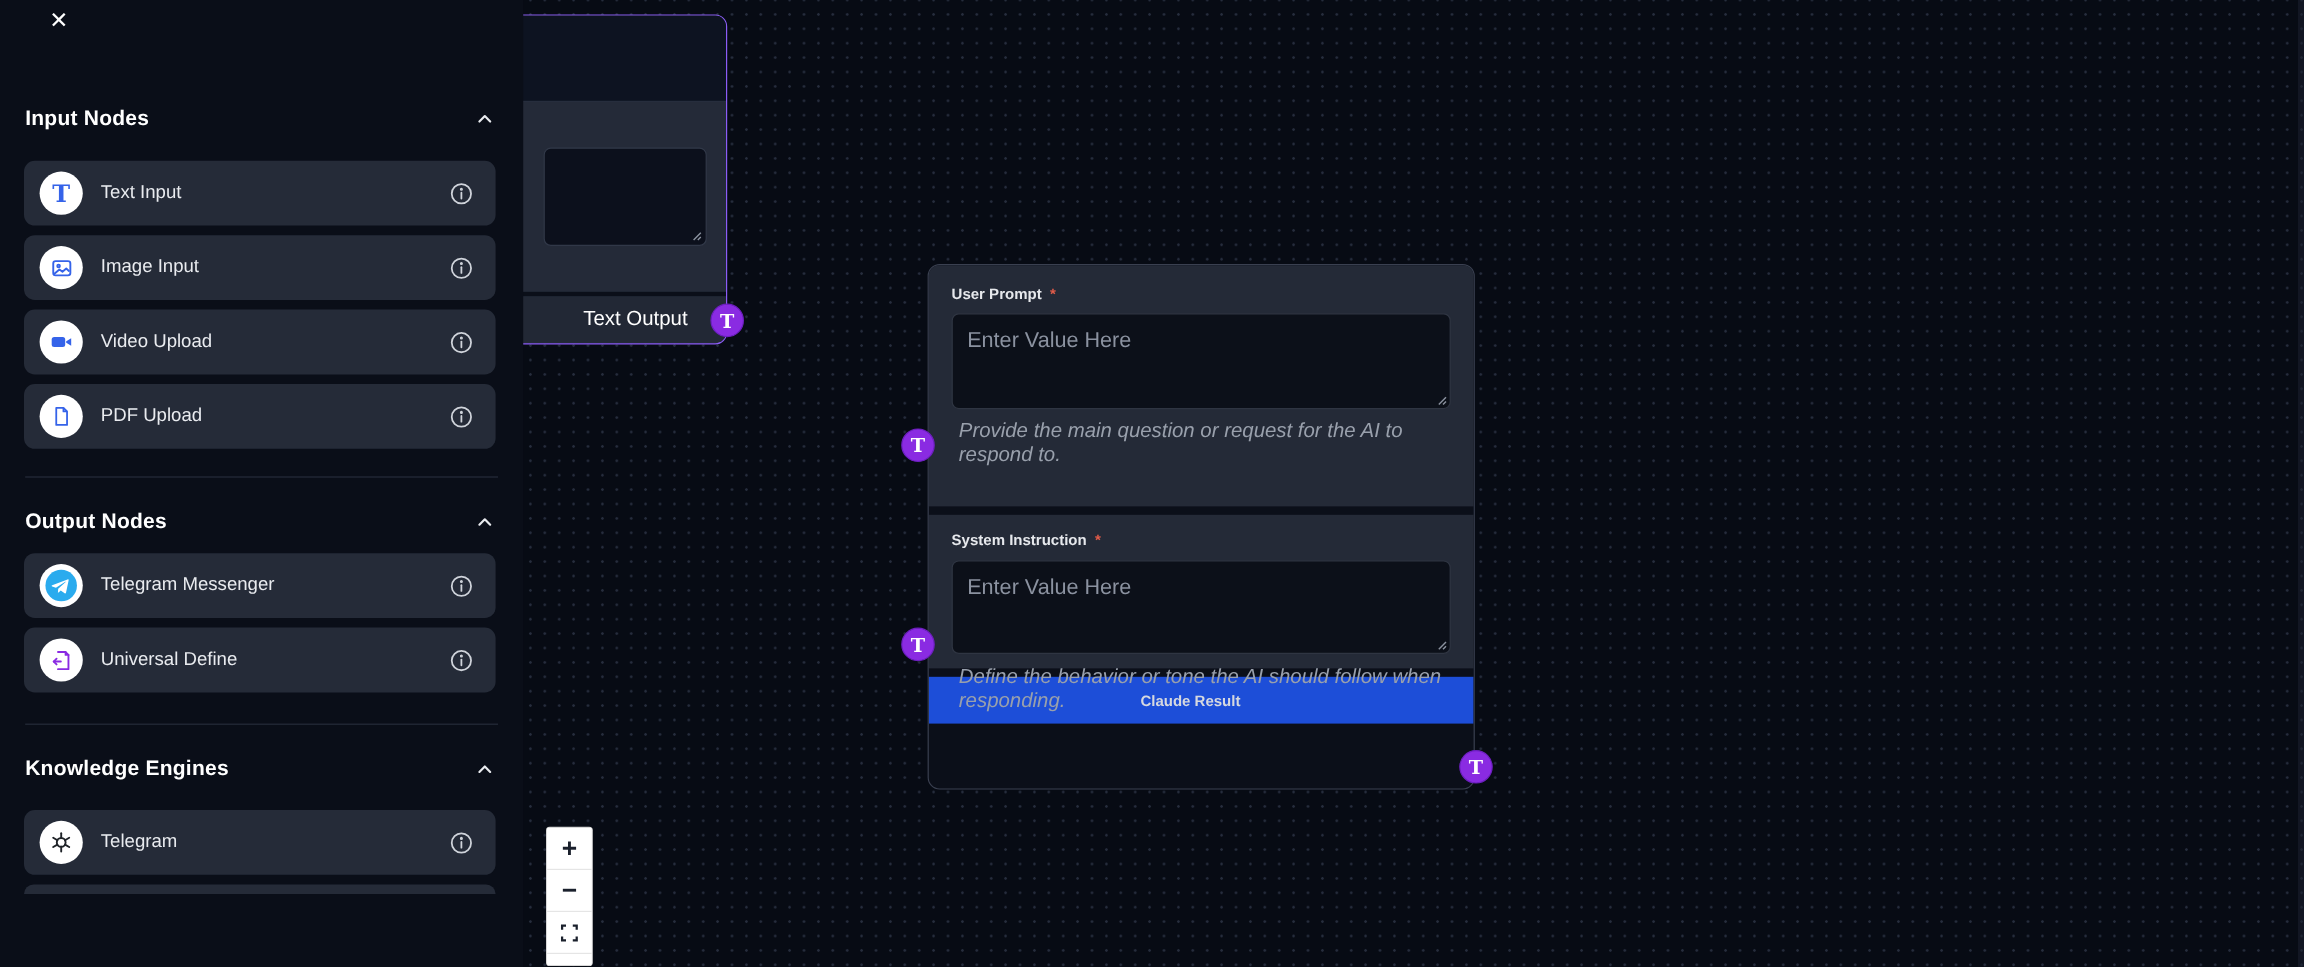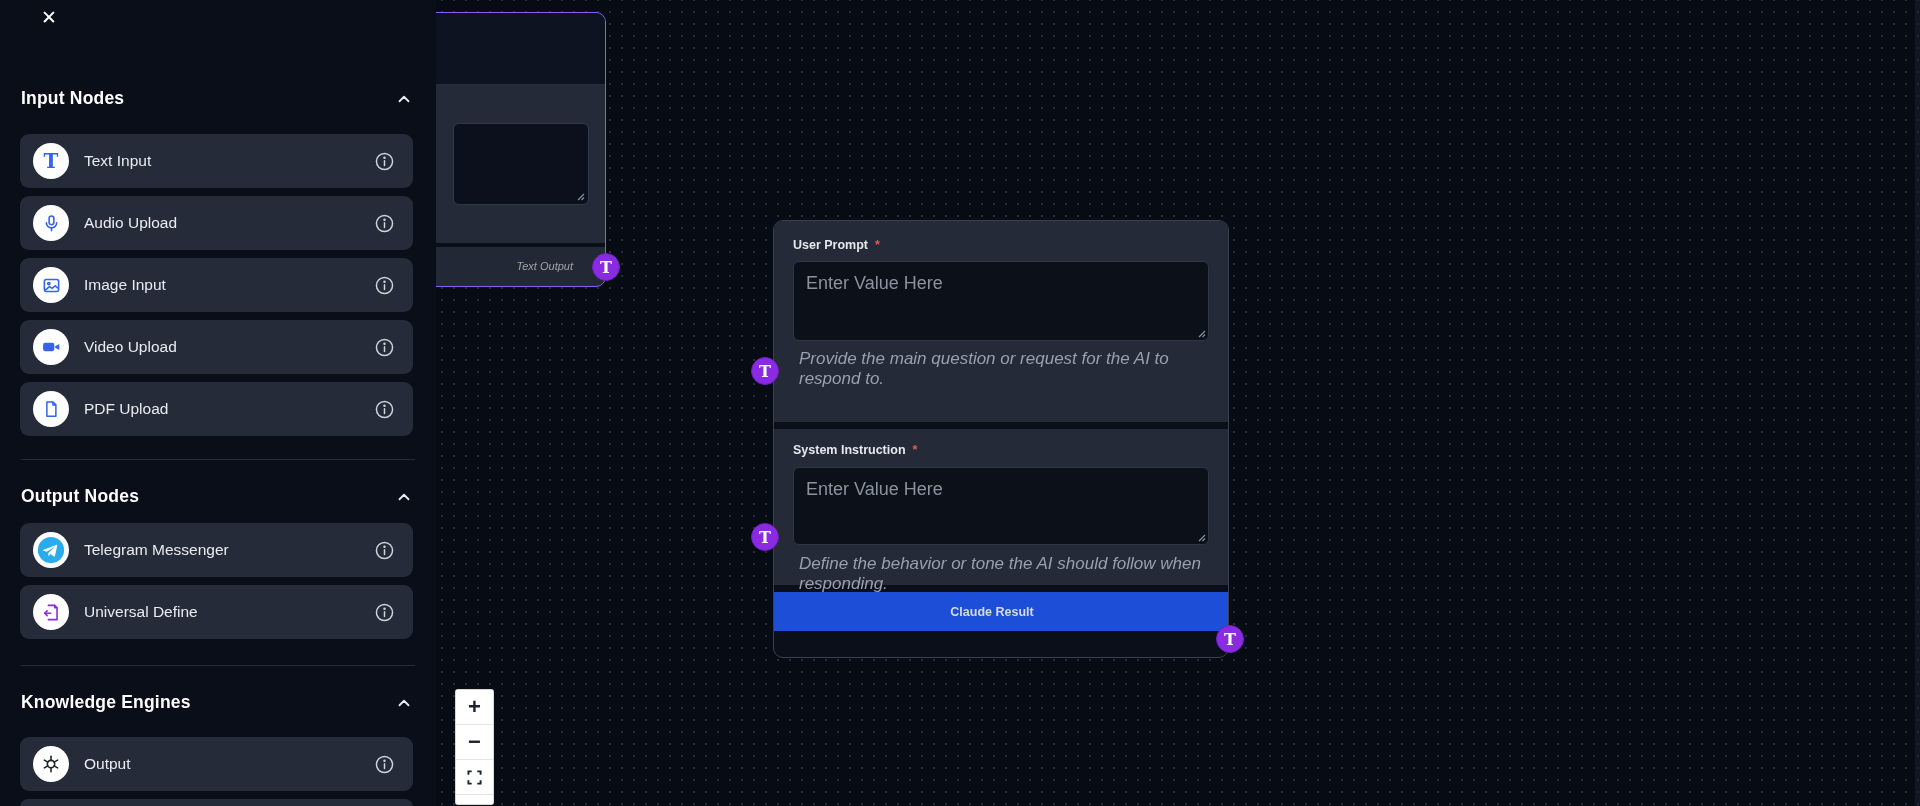--- a/index.html
+++ b/index.html
@@ -82,21 +82,21 @@
   .ton-body { position:relative; height:158px; background:#242a38; }
   .ton-textbox {
     position:absolute; left:74px; top:38px; width:136px; height:82px;
     background:#0c101c; border:1px solid #313848; border-radius:6px;
   }
   .ton-gap { height:4px; background:#0b0f19; }
   .ton-footer {
     position:relative; height:38px; background:#222835;
     display:flex; align-items:center; justify-content:flex-end; padding-right:32px;
   }
-  .ton-footer .out-label { font-size:11px; color:#a3a3a3;font-style:italic; }
+  .ton-footer .out-label { font-size:17px; color:#ffffff; }
   .ton-handle { right:-15px; top:240px; }
   
   .claude-node {
     position:absolute; left:773px; top:220px; width:456px; height:438px;
     border-radius:10px; z-index:10;
   }
   .cn-inner {
     position:absolute; inset:0; border-radius:10px; overflow:hidden;
     border:1px solid #3a4050; background:#0b0f19;
   }
@@ -105,21 +105,21 @@
     width:44px; height:44px; border-radius:50%; background:#ffffff; flex:none;
     display:flex; align-items:center; justify-content:center;
   }
   .cn-title { margin-left:15px; font-size:19px; font-weight:bold; color:#c6cad2; letter-spacing:.8px; }
   .cn-badge {
     margin-left:14px; background:#8527d6; color:#ffffff; font-size:11px; font-weight:bold;
     padding:4px 13px; border-radius:11px; letter-spacing:.3px;
   }
   .cn-section { background:#242a37; position:relative; }
   .cn-sec-1 { height:201px; }
-  .cn-sec-2 { height:156px; }
+  .cn-sec-2 { height:128px; }
   .cn-gap { height:7px; background:#0b0f19; }
   .field-label { position:absolute; left:19px; font-size:12.5px; font-weight:bold; color:#e6e8ec; }
   .req { color:#e25c4a; margin-left:7px; }
   .field-wrap { position:absolute; left:19px; width:416px; }
   .field-wrap textarea {
     width:100%; background:#0c1019; border:1px solid #2f3542; border-radius:6px;
     color:#c7ccd6; font-family:"Liberation Sans", sans-serif; font-size:18px;
     padding:11px 12px; resize:none; outline:none; display:block;
   }
   .field-wrap textarea::placeholder { color:#8b92a0; }
@@ -247,35 +247,20 @@
           <span class="t-glyph-blue">T</span>
         </div>
         <span class="label">Text Input</span>
         <svg class="info-icon" viewBox="0 0 24 24" fill="none" stroke="#cfd3da" stroke-width="1.7" stroke-linecap="round">
             <circle cx="12" cy="12" r="9.2"></circle>
             <line x1="12" y1="11" x2="12" y2="16.5"></line>
             <circle cx="12" cy="7.6" r="0.6" fill="#cfd3da"></circle>
           </svg>
       </div>
 
-      <div class="side-item">
-        <div class="icon-circle">
-          <svg width="19" height="19" viewBox="0 0 24 24" fill="none" stroke="#3563e9" stroke-width="2" stroke-linecap="round">
-              <rect x="9" y="2.5" width="6" height="11" rx="3"></rect>
-              <path d="M5.5 11a6.5 6.5 0 0 0 13 0"></path>
-              <line x1="12" y1="17.5" x2="12" y2="21"></line>
-            </svg>
-        </div>
-        <span class="label">Audio Upload</span>
-        <svg class="info-icon" viewBox="0 0 24 24" fill="none" stroke="#cfd3da" stroke-width="1.7" stroke-linecap="round">
-            <circle cx="12" cy="12" r="9.2"></circle>
-            <line x1="12" y1="11" x2="12" y2="16.5"></line>
-            <circle cx="12" cy="7.6" r="0.6" fill="#cfd3da"></circle>
-          </svg>
-      </div>
 
       <div class="side-item">
         <div class="icon-circle">
           <svg width="19" height="19" viewBox="0 0 24 24" fill="none" stroke="#3563e9" stroke-width="2" stroke-linecap="round" stroke-linejoin="round">
               <rect x="3" y="4.5" width="18" height="15" rx="2.5"></rect>
               <circle cx="8.6" cy="9.6" r="1.4"></circle>
               <path d="M4.5 17.5l5-4.2 3.2 2.4 4-3.4 2.8 2.6"></path>
             </svg>
         </div>
         <span class="label">Image Input</span>
@@ -375,21 +360,21 @@
           <svg width="20" height="20" viewBox="0 0 24 24" fill="none" stroke="#1f2328" stroke-width="1.9" stroke-linecap="round">
             <circle cx="12" cy="12" r="4.4"></circle>
             <line x1="12" y1="7.6" x2="12" y2="2.8"></line>
             <line x1="15.8" y1="9.8" x2="20" y2="7.4"></line>
             <line x1="15.8" y1="14.2" x2="20" y2="16.6"></line>
             <line x1="12" y1="16.4" x2="12" y2="21.2"></line>
             <line x1="8.2" y1="14.2" x2="4" y2="16.6"></line>
             <line x1="8.2" y1="9.8" x2="4" y2="7.4"></line>
           </svg>
         </div>
-        <span class="label">Output</span>
+        <span class="label">Telegram</span>
         <svg class="info-icon" viewBox="0 0 24 24" fill="none" stroke="#cfd3da" stroke-width="1.7" stroke-linecap="round">
             <circle cx="12" cy="12" r="9.2"></circle>
             <line x1="12" y1="11" x2="12" y2="16.5"></line>
             <circle cx="12" cy="7.6" r="0.6" fill="#cfd3da"></circle>
           </svg>
       </div>
 
       <div class="partial-item"></div>
     </div>
   </div>

